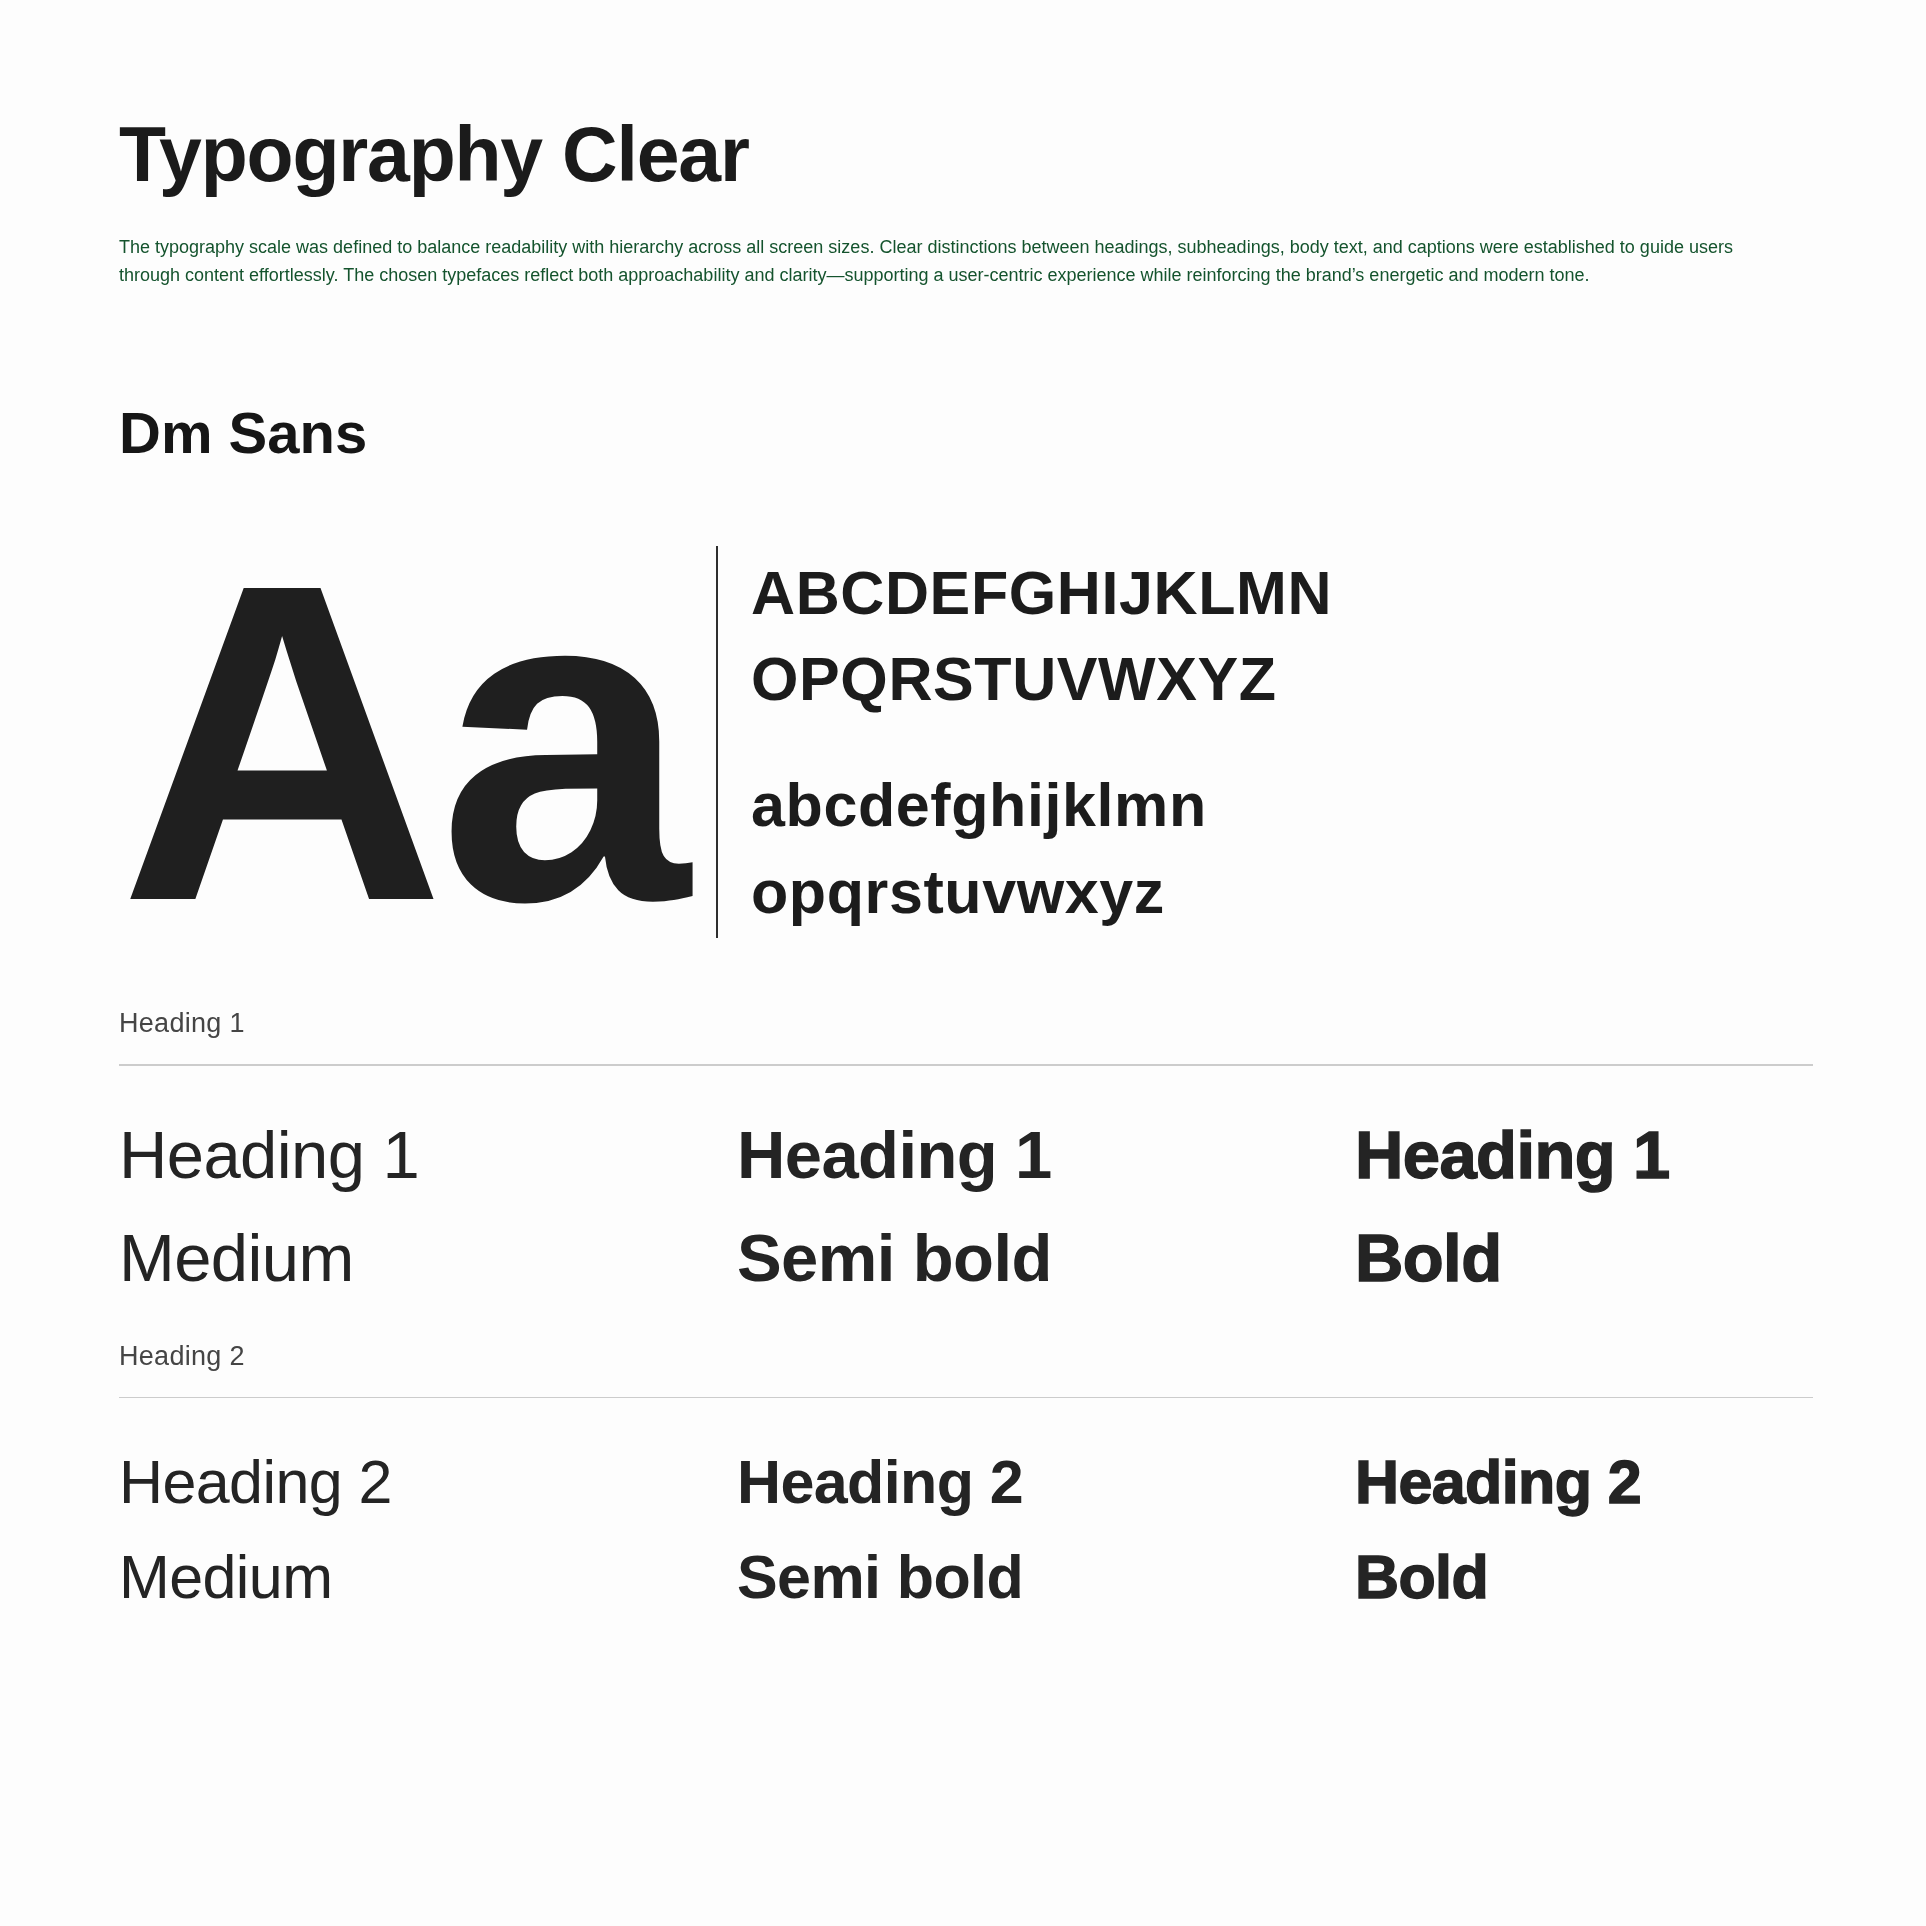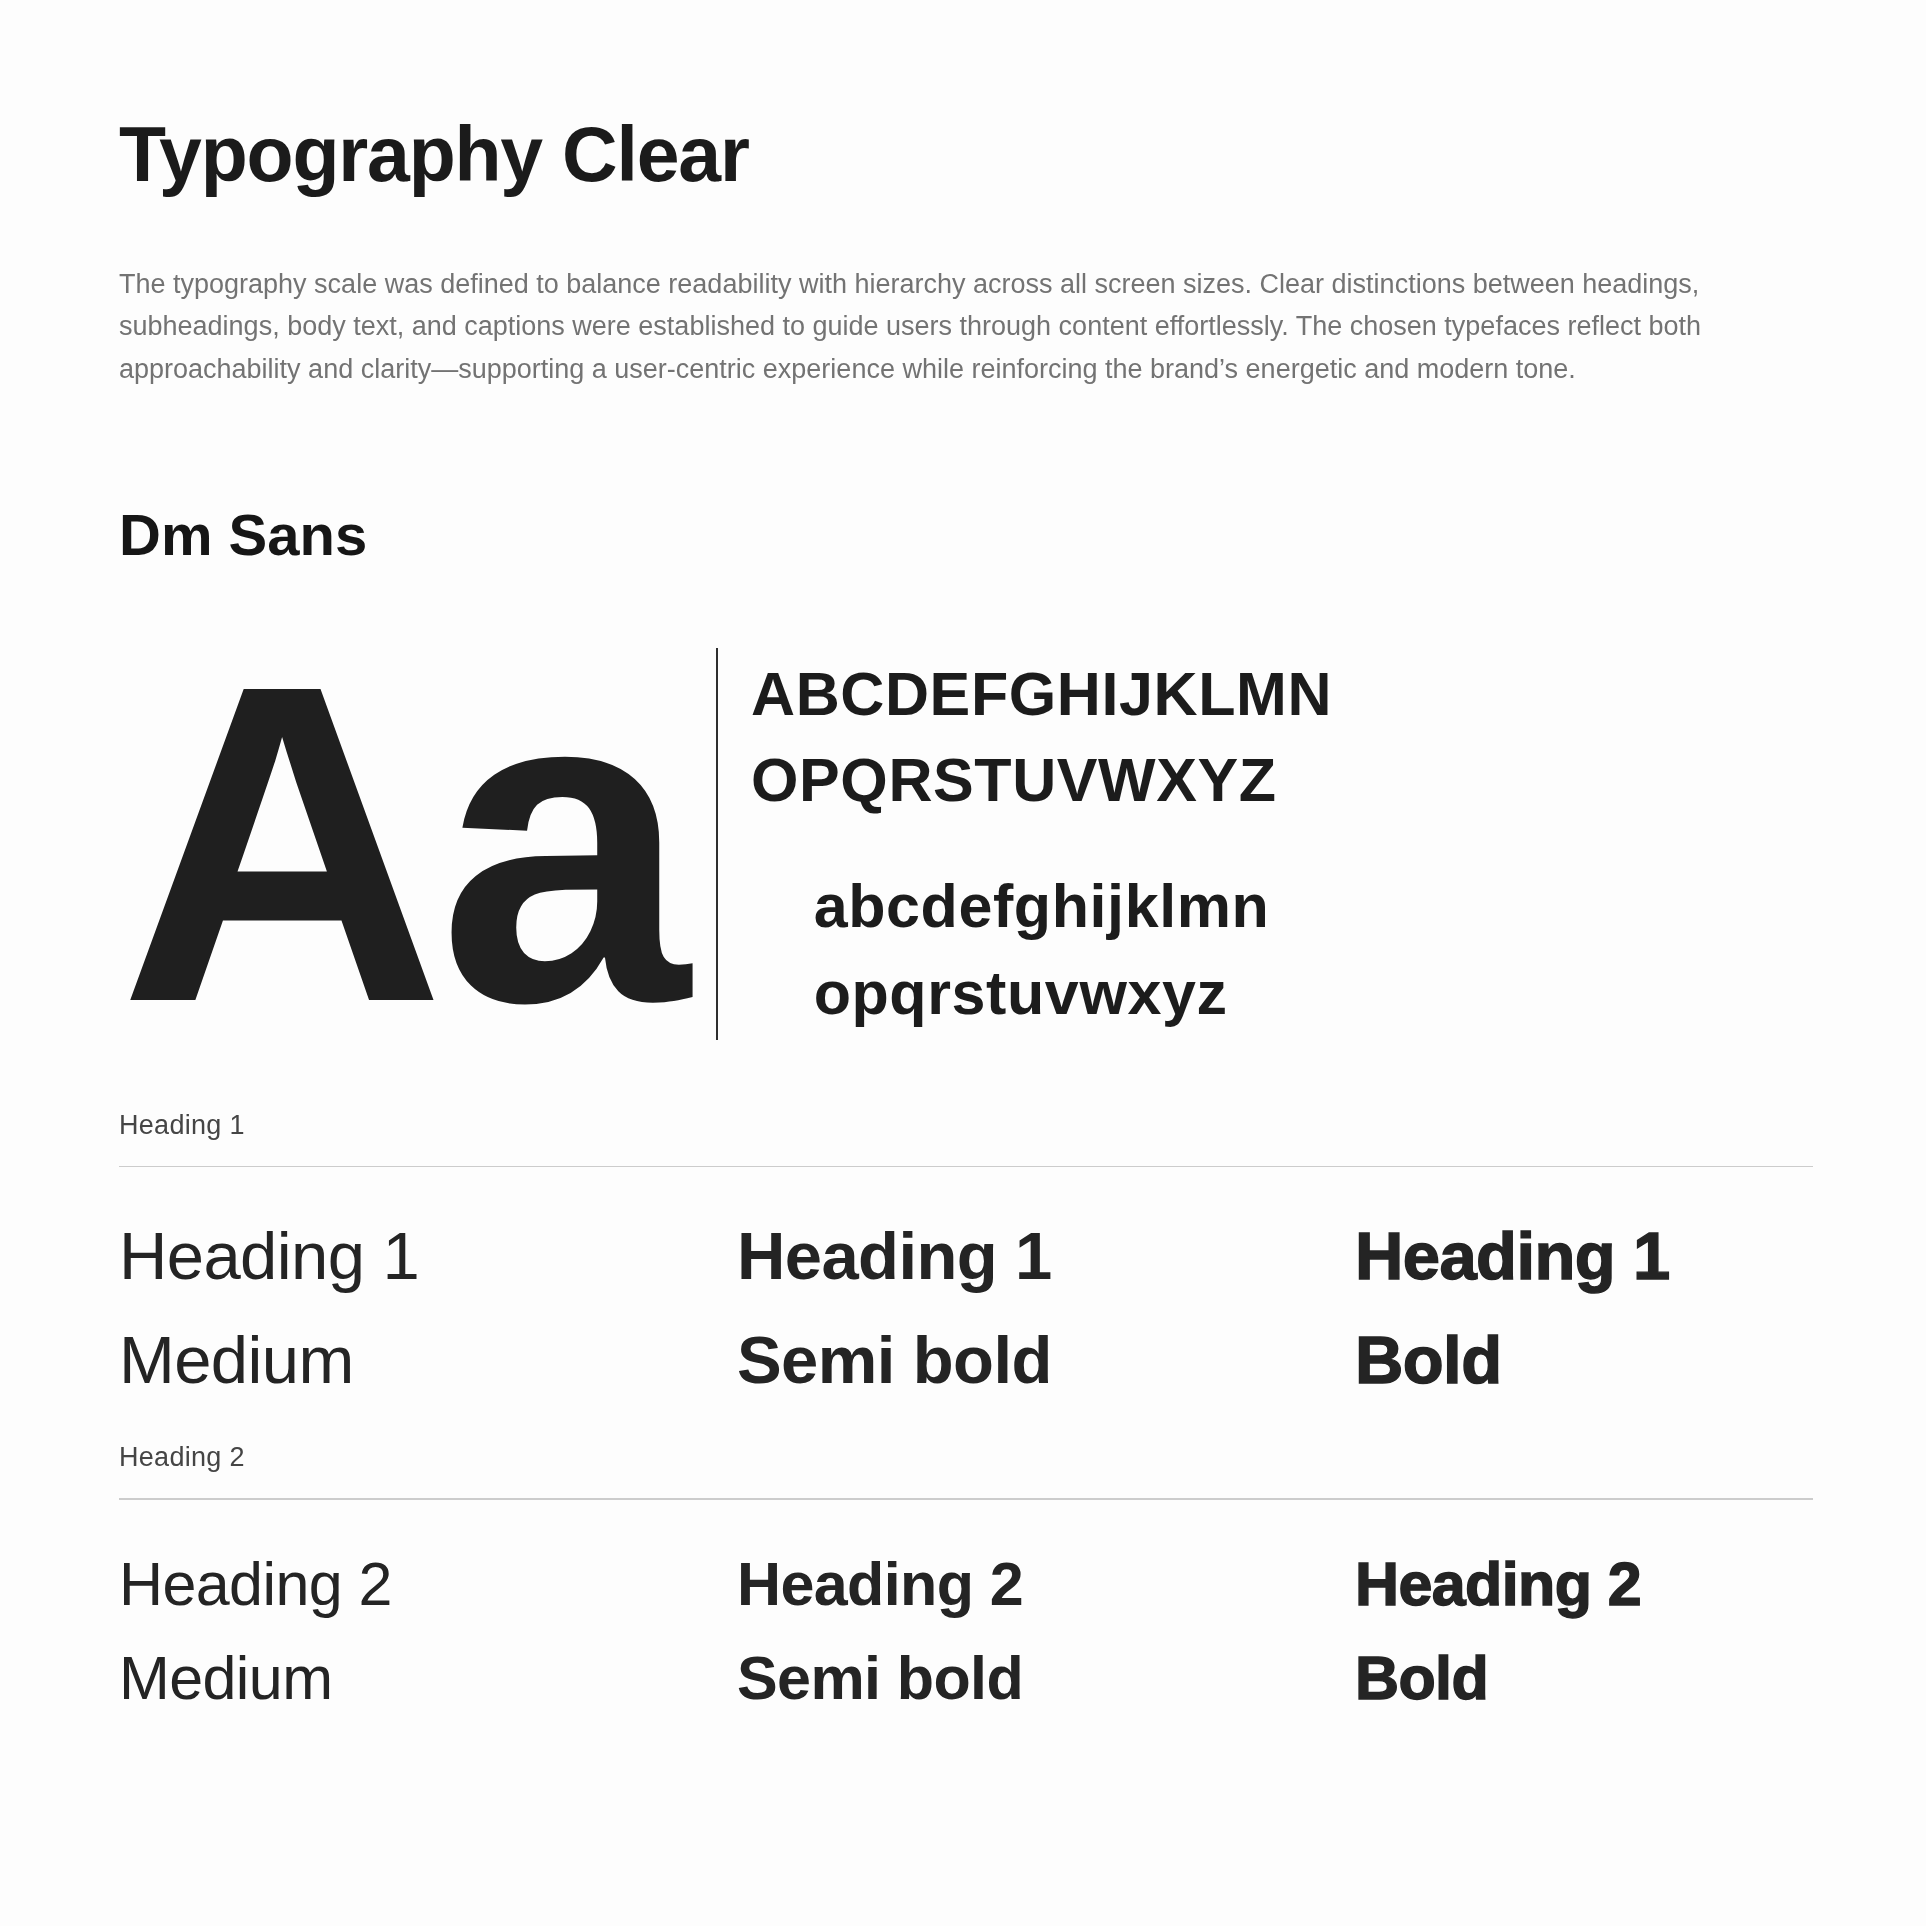--- a/index.html
+++ b/index.html
@@ -14,25 +14,25 @@
 
   .page-title {
     font-size: 77px;
     font-weight: 700;
     letter-spacing: -1.2px;
     line-height: 1.15;
     color: #1b1b1b;
   }
 
   .intro {
-    margin-top: 64px;
+    margin-top: 34px;
     max-width: 1665px;
-    font-size: 27px;
+    font-size: 18px;
     line-height: 1.58;
-    color: #737373;
+    color: #14532d;
   }
 
   .typeface-name {
     margin-top: 110px;
     font-size: 58px;
     font-weight: 700;
     color: #161616;
   }
 
   .specimen-row {
@@ -50,21 +50,21 @@
     color: #1f1f1f;
     display: flex;
     align-items: center;
     height: 100%;
   }
   .specimen-divider {
     width: 2.4px;
     height: 100%;
     background: #2e2e2e;
   }
-  .alphabet { display: flex; flex-direction: column; gap: 39px; align-items: center; }
+  .alphabet { display: flex; flex-direction: column; gap: 39px; }
   .alpha-group { display: flex; flex-direction: column; }
   .alpha-line {
     font-size: 61px;
     font-weight: 700;
     line-height: 1.42;
     letter-spacing: 0.6px;
     color: #1c1c1c;
   }
 
   .scale-section-1 { margin-top: 70px; }

